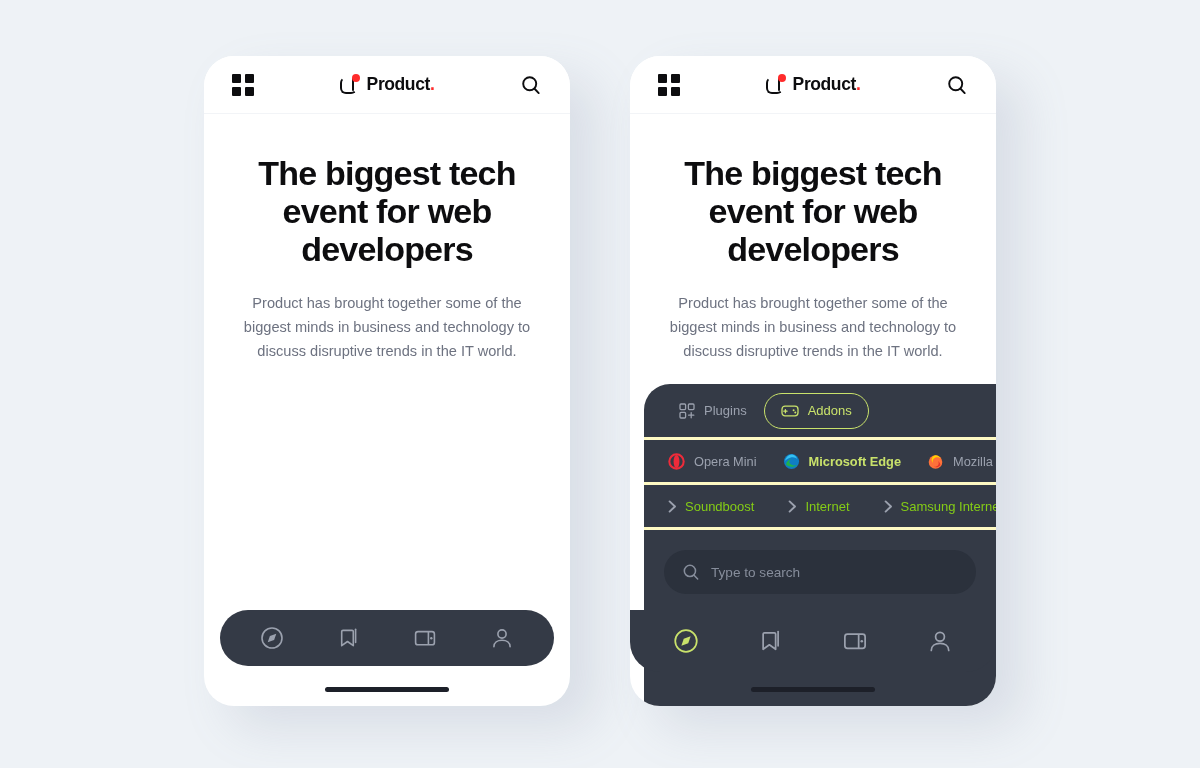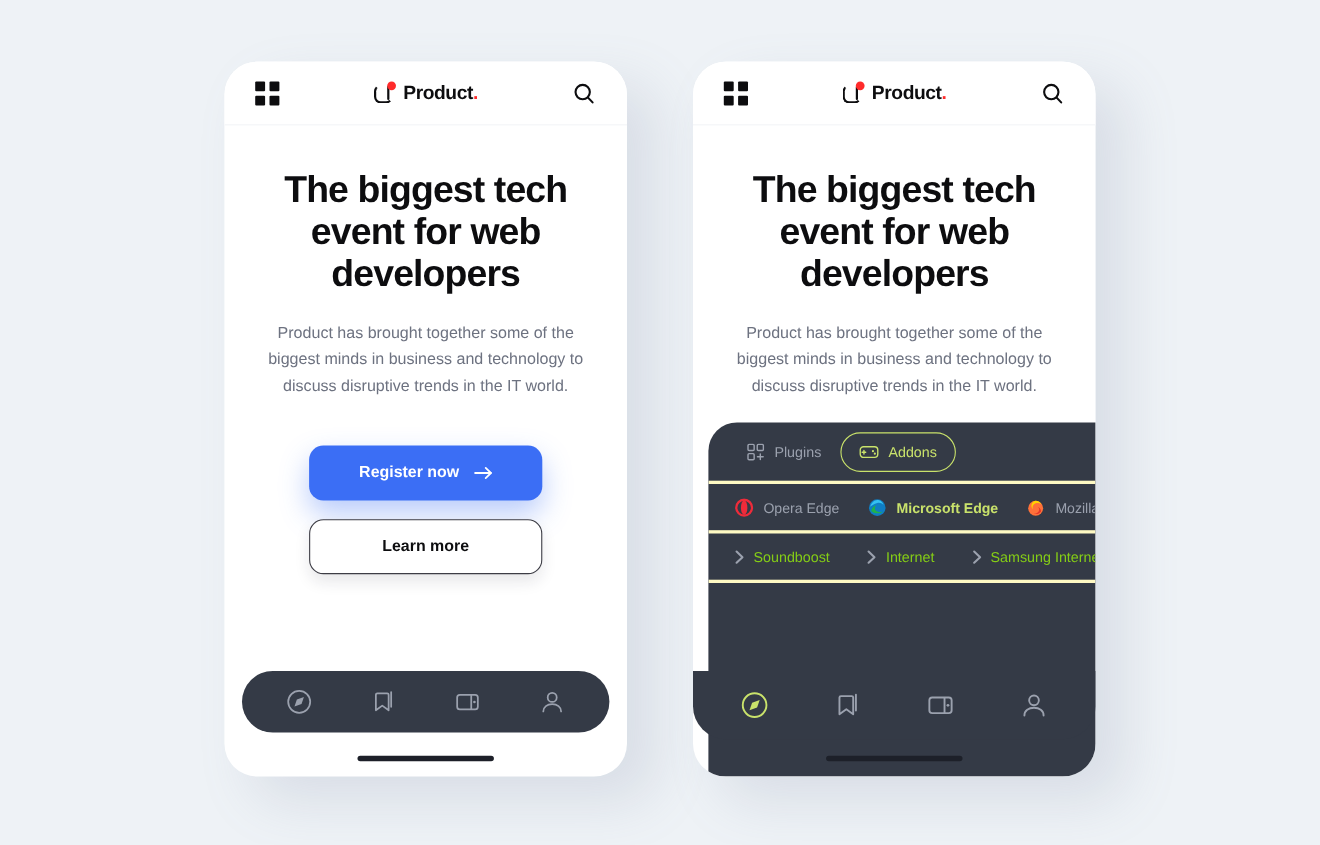--- a/index.html
+++ b/index.html
@@ -275,33 +275,20 @@
       <svg class="search-glass" viewBox="0 0 24 24" fill="none">
         <circle cx="10.6" cy="10.6" r="7.1" stroke="#0d0d0f" stroke-width="2.1"></circle>
         <line x1="15.9" y1="16.1" x2="20.4" y2="20.8" stroke="#0d0d0f" stroke-width="2.1" stroke-linecap="round"></line>
       </svg>
     </div>
 
     <div class="hero">
       <h1>The biggest tech event for web developers</h1>
       <p>Product has brought together some of the biggest minds in business and technology to discuss disruptive trends in the IT world.</p>
 
-      <div class="cta">
-        <button class="btn btn--primary">
-          <span>Register now</span>
-          <svg class="arrow" viewBox="0 0 20 14" fill="none">
-            <path d="M1 7H18" stroke="#fff" stroke-width="1.9" stroke-linecap="round"></path>
-            <path d="M12.4 1.6 18 7l-5.6 5.4" stroke="#fff" stroke-width="1.9" stroke-linecap="round" stroke-linejoin="round"></path>
-          </svg>
-        </button>
-
-        <button class="btn btn--ghost">
-          <span>Learn more</span>
-        </button>
-      </div>
     </div>
 
     <div class="tabbar">
       <div class="tab-btn">
         <svg width="26" height="26" viewBox="0 0 26 26" fill="none">
           <circle cx="13" cy="13" r="10" stroke="#9ba1ae" stroke-width="1.6"></circle>
           <path d="M17.3 8.7 10.9 11 8.7 17.3 15.1 15z" fill="#9ba1ae"></path>
         </svg>
       </div>
       <div class="tab-btn">
@@ -386,21 +373,21 @@
           <span></span>
         </div>
       </div>
 
       <div class="panel-row">
         <div class="brow">
           <svg class="bico" viewBox="0 0 18 18" fill="none">
             <ellipse cx="9" cy="9" rx="7.6" ry="7.6" stroke="#ee2b3a" stroke-width="2.2"></ellipse>
             <ellipse cx="9" cy="9" rx="3.1" ry="7" fill="#ee2b3a"></ellipse>
           </svg>
-          <span>Opera Edge</span>
+          <span>Opera Mini</span>
         </div>
 
         <div class="brow brow--active">
           <svg class="bico" viewBox="0 0 18 18" fill="none">
             <circle cx="9" cy="9" r="8" fill="#0f7ec4"></circle>
             <path d="M3.2 12.2c2.4 2.6 8 3.2 11.6.4-2.6 1-6.2.6-7.6-1.4-1.1-1.6-.3-3.6 1.4-4.6-2.6.2-5 2.6-5.4 5.6z" fill="#21b24b"></path>
             <path d="M2.2 8.2C3 4.4 6.6.6 10.8 1.8c2.4.7 3.8 2.6 4.2 4.6-1.4-1.6-3.8-2.4-6-1.8-3 .8-5.2 2.4-6.8 3.6z" fill="#35c1f1"></path>
           </svg>
           <span>Microsoft Edge</span>
         </div>
@@ -429,20 +416,27 @@
           <span>Internet</span>
         </div>
         <div class="linkrow">
           <svg width="9" height="13" viewBox="0 0 9 13" fill="none">
             <path d="M1.6 1.4 7 6.5l-5.4 5.1" stroke="#9ba1ae" stroke-width="1.9" stroke-linecap="round" stroke-linejoin="round"></path>
           </svg>
           <span>Samsung Internet</span>
         </div>
       </div>
 
+      <div class="searchfield">
+        <svg width="18" height="18" viewBox="0 0 20 20" fill="none">
+          <circle cx="8.8" cy="8.8" r="6.2" stroke="#868d9b" stroke-width="1.7"></circle>
+          <line x1="13.4" y1="13.6" x2="17.4" y2="17.7" stroke="#868d9b" stroke-width="1.7" stroke-linecap="round"></line>
+        </svg>
+        <span class="ph">Type to search</span>
+      </div>
     </div>
 
     <div class="tabbar tabbar--flush">
       <div class="tab-btn">
         <svg width="28" height="28" viewBox="0 0 26 26" fill="none">
           <circle cx="13" cy="13" r="10" stroke="#c9e26b" stroke-width="1.6"></circle>
           <path d="M17.3 8.7 10.9 11 8.7 17.3 15.1 15z" fill="#c9e26b"></path>
         </svg>
       </div>
       <div class="tab-btn">

